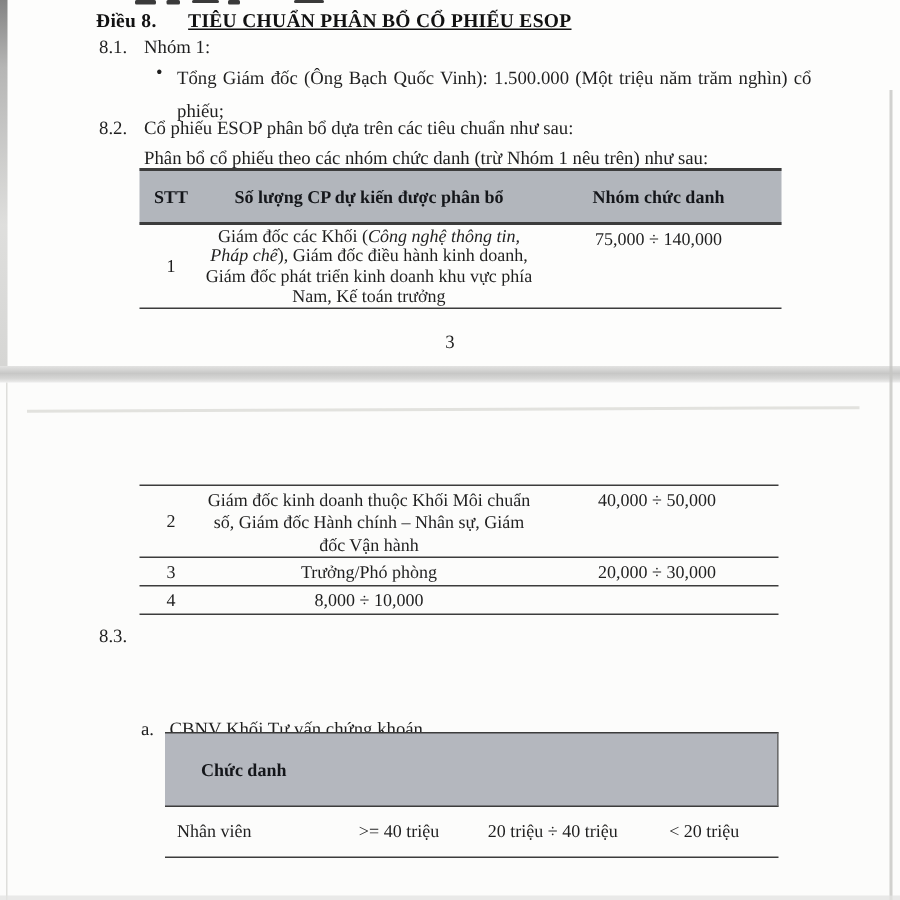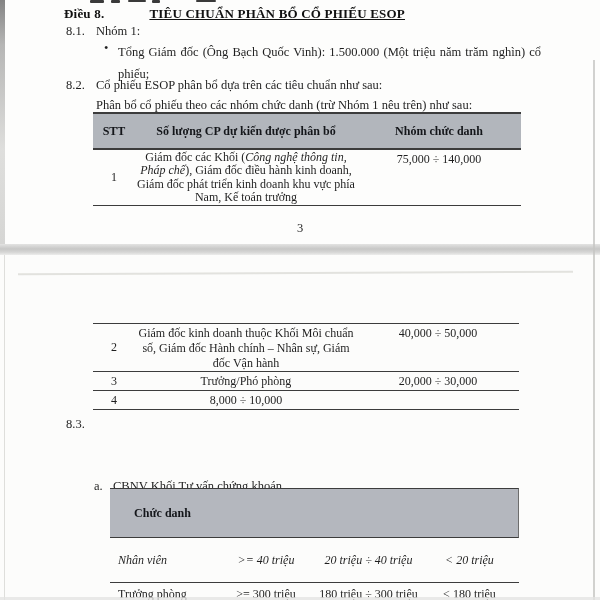--- a/index.html
+++ b/index.html
@@ -19,21 +19,21 @@
   .right-line { position:absolute; left:593px; top:60px; width:2px; height:540px; background:#c6c6c3; opacity:.8; }
   .p2-left-line { position:absolute; left:4px; top:255px; width:1px; height:345px; background:#dededb; }
   .p2-smudge { position:absolute; left:18px; top:17px; width:555px; height:2px; background:#e2e2de; transform:rotate(-.25deg); }
   .bottom-strip { position:absolute; left:0; top:597px; width:600px; height:3px; background:#e3e3e1; opacity:.75; }
   .frag { position:absolute; background:#3a3a3a; height:3px; border-radius:1px; }
 
   .abs { position:absolute; }
   .marker { font-size:12.5px; }
   .body-txt { font-size:12.5px; line-height:24px; text-align:justify; }
 
-  .heading { display:flex; font-weight:bold; font-size:13px; letter-spacing:.2px; color:#111;gap:24px; }
+  .heading { display:flex; font-weight:bold; font-size:13px; letter-spacing:.2px; color:#111; }
   .heading .ttl { margin-left:21px;text-decoration:underline; }
 
   
   .t1 { position:absolute; left:93px; width:428px; font-size:12px; }
   .t1-head { display:grid; grid-template-columns:42px 222px 1fr; background:#b2b6bc;
     border-top:2px solid #3c3c3c; border-bottom:2px solid #3c3c3c; min-height:38px;
     font-weight:bold; color:#14161a; align-items:center; text-align:center; line-height:15px; }
   .t1-row { display:grid; grid-template-columns:42px 222px 1fr; border-bottom:1.4px solid #3c3c3c; }
   .t1-row .stt { display:flex; align-items:center; justify-content:center; }
   .t1-row .nm { text-align:center; padding-top:1px; }
@@ -52,21 +52,21 @@
     border-top:1.6px solid #3c3c3c; border-bottom:1.6px solid #3c3c3c; border-right:1px solid #6d6d6d;
     height:50px; font-weight:bold; color:#14161a; }
   .t2-head .cd { display:flex; align-items:center; justify-content:center; }
   .t2-head .right { display:flex; flex-direction:column; }
   .t2-head .xl { flex:0 0 28px; display:flex; align-items:center; justify-content:center;
     border-bottom:1.2px solid #2e2e2e; font-size:11.6px; letter-spacing:-.1px; }
   .t2-head .abc { flex:1; display:grid; grid-template-columns:102px 103px 1fr; align-items:center; text-align:center; }
   .t2-row { display:grid; grid-template-columns:105px 102px 103px 1fr; align-items:center; border-bottom:1.4px solid #3c3c3c; }
   .t2-row .role { padding-left:8px; }
   .t2-row .v { text-align:center; }
-  .r-nv { height:45px; border-bottom:1px solid #3c3c3c !important;font-style:italic; }
+  .r-nv { height:34px; border-bottom:1px solid #3c3c3c !important; }
   .r-tp { height:24px; }
 </style>
 </head>
 <body>
 
 <div class="canvas">
 
   <div class="page page1">
     <div class="left-strip"></div>
 
@@ -140,25 +140,19 @@
     <div class="t2" style="top:233px;">
       <div class="t2-head">
         <div class="cd">Chức danh</div>
       </div>
       <div class="t2-row r-nv">
         <div class="role">Nhân viên</div>
         <div class="v">&gt;= 40 triệu</div>
         <div class="v">20 triệu ÷ 40 triệu</div>
         <div class="v">&lt; 20 triệu</div>
       </div>
-      <div class="t2-row r-tp">
-        <div class="role">Trưởng phòng</div>
-        <div class="v">&gt;= 300 triệu</div>
-        <div class="v">180 triệu ÷ 300 triệu</div>
-        <div class="v">&lt; 180 triệu</div>
-      </div>
     </div>
   </div>
 
   <div class="p2-left-line"></div>
   <div class="right-line"></div>
   <div class="bottom-strip"></div>
 </div>
 
 </body></html>

